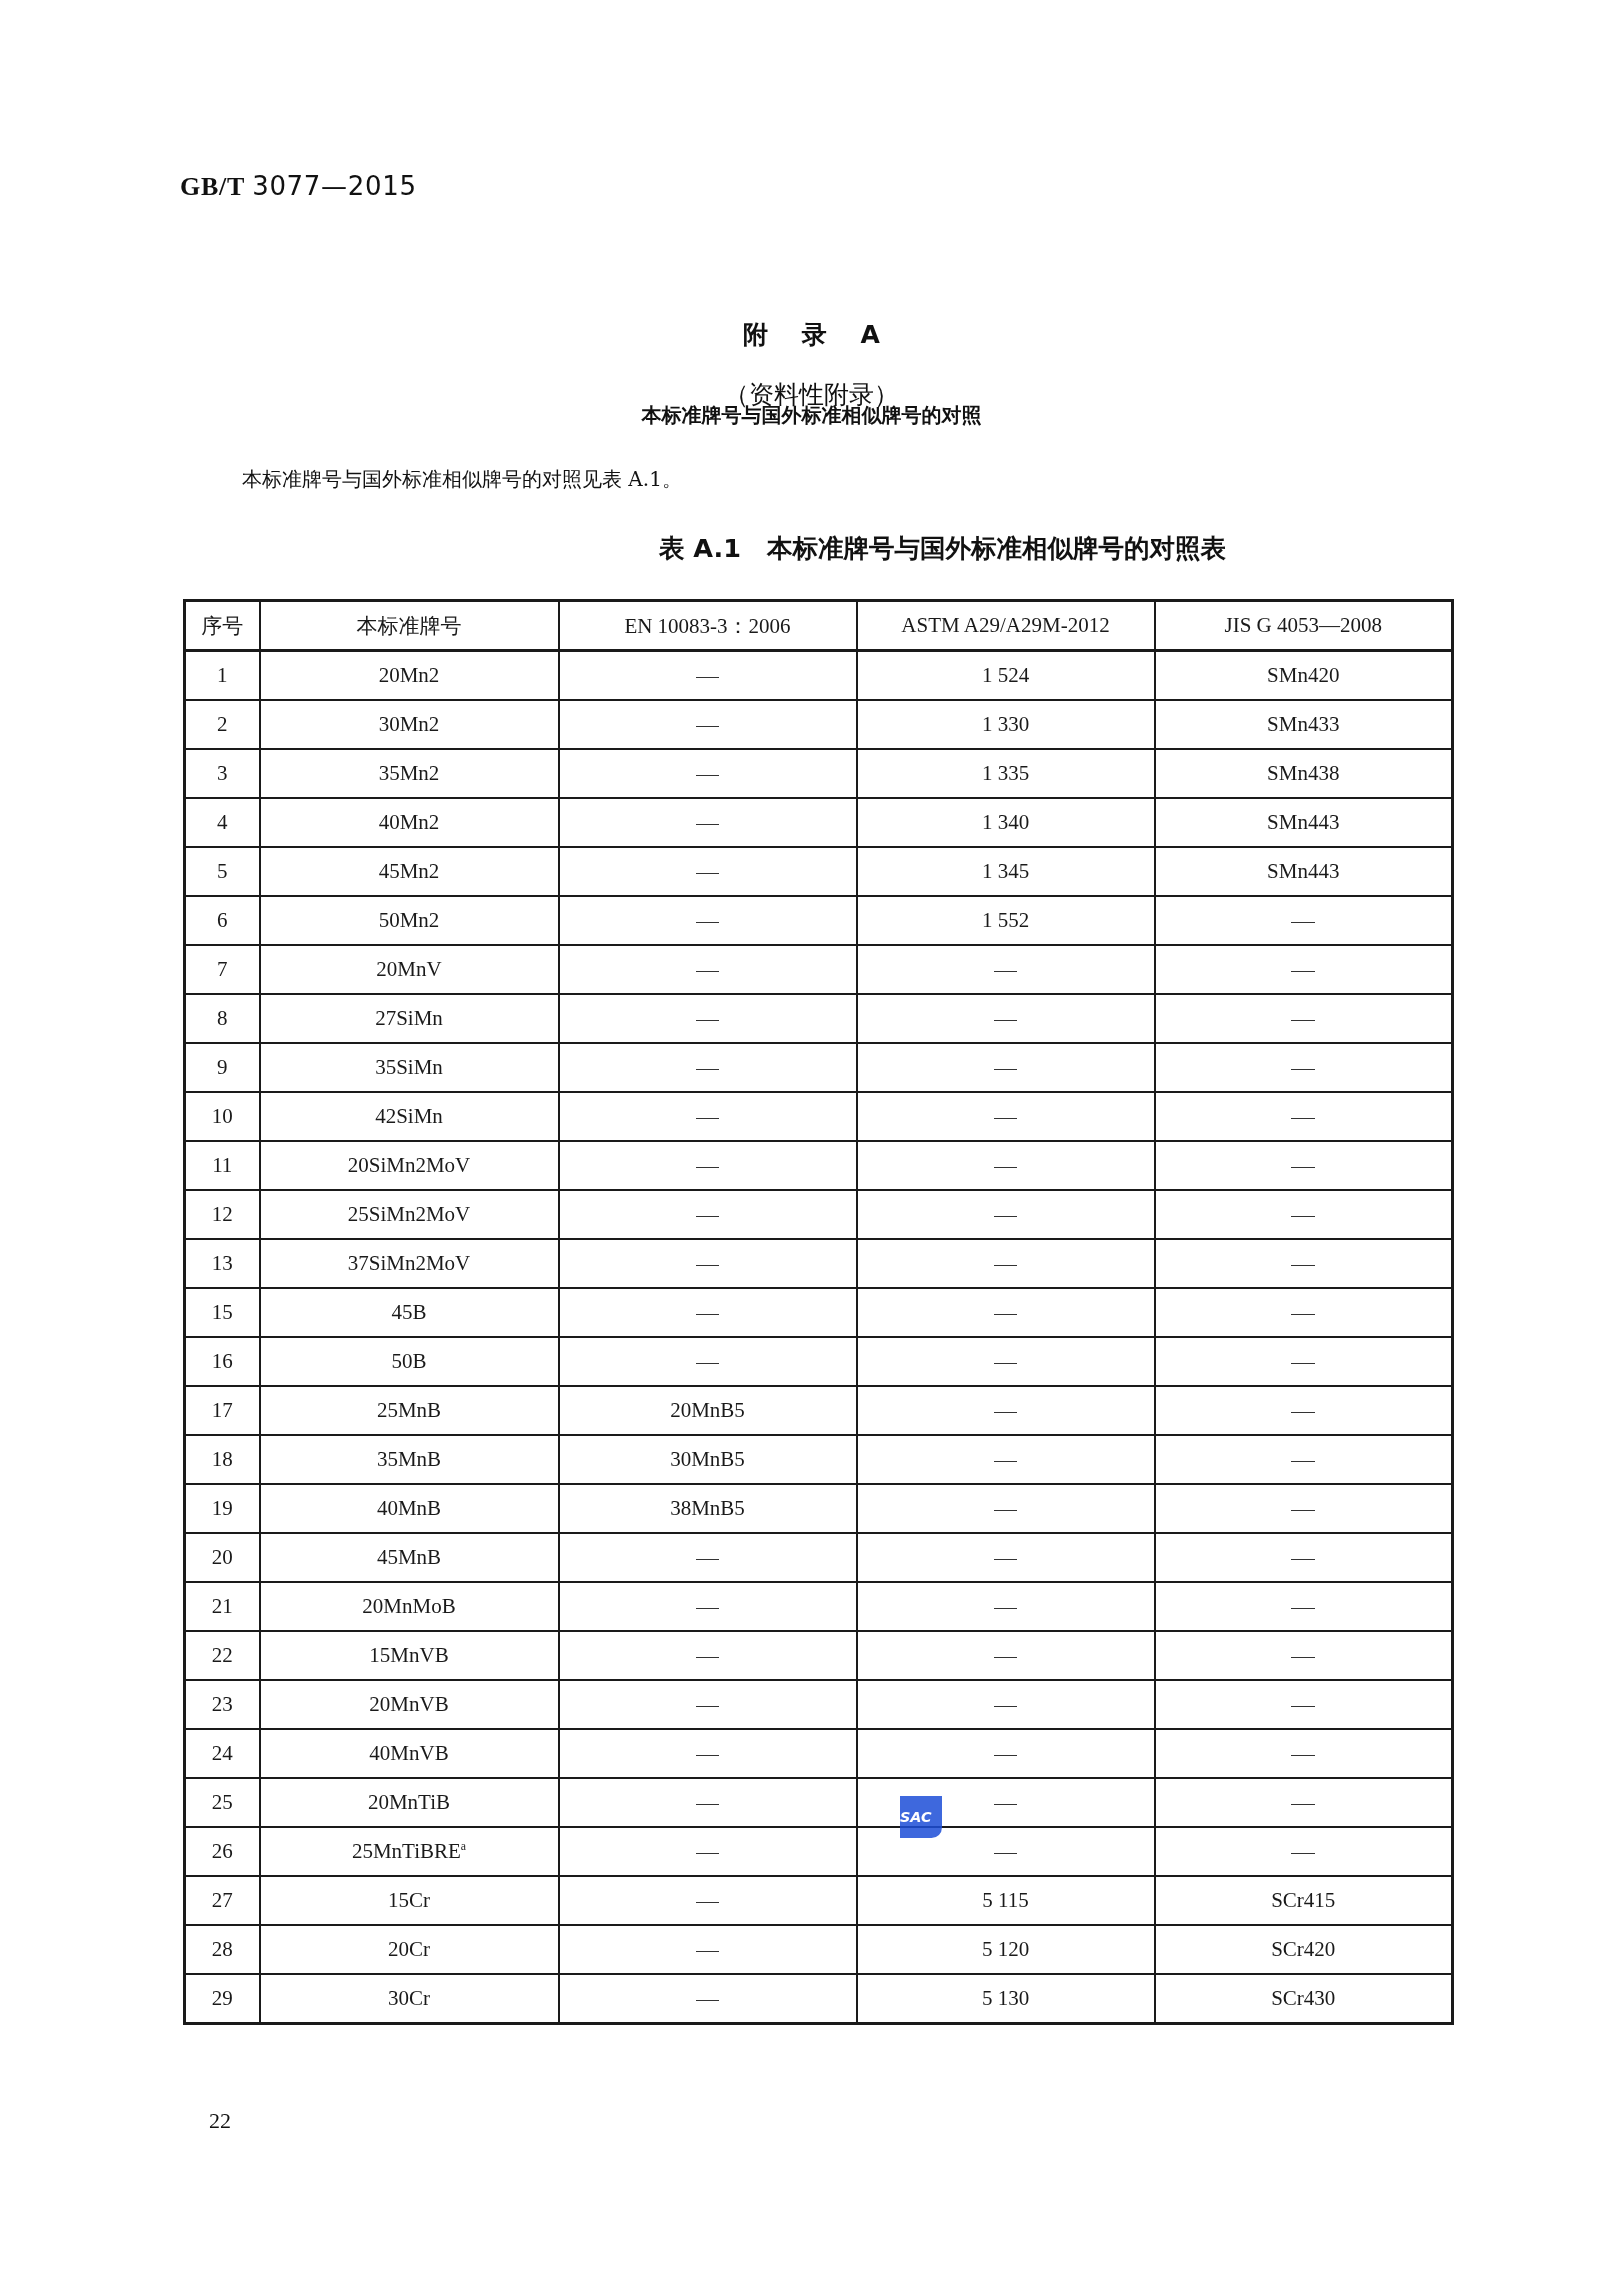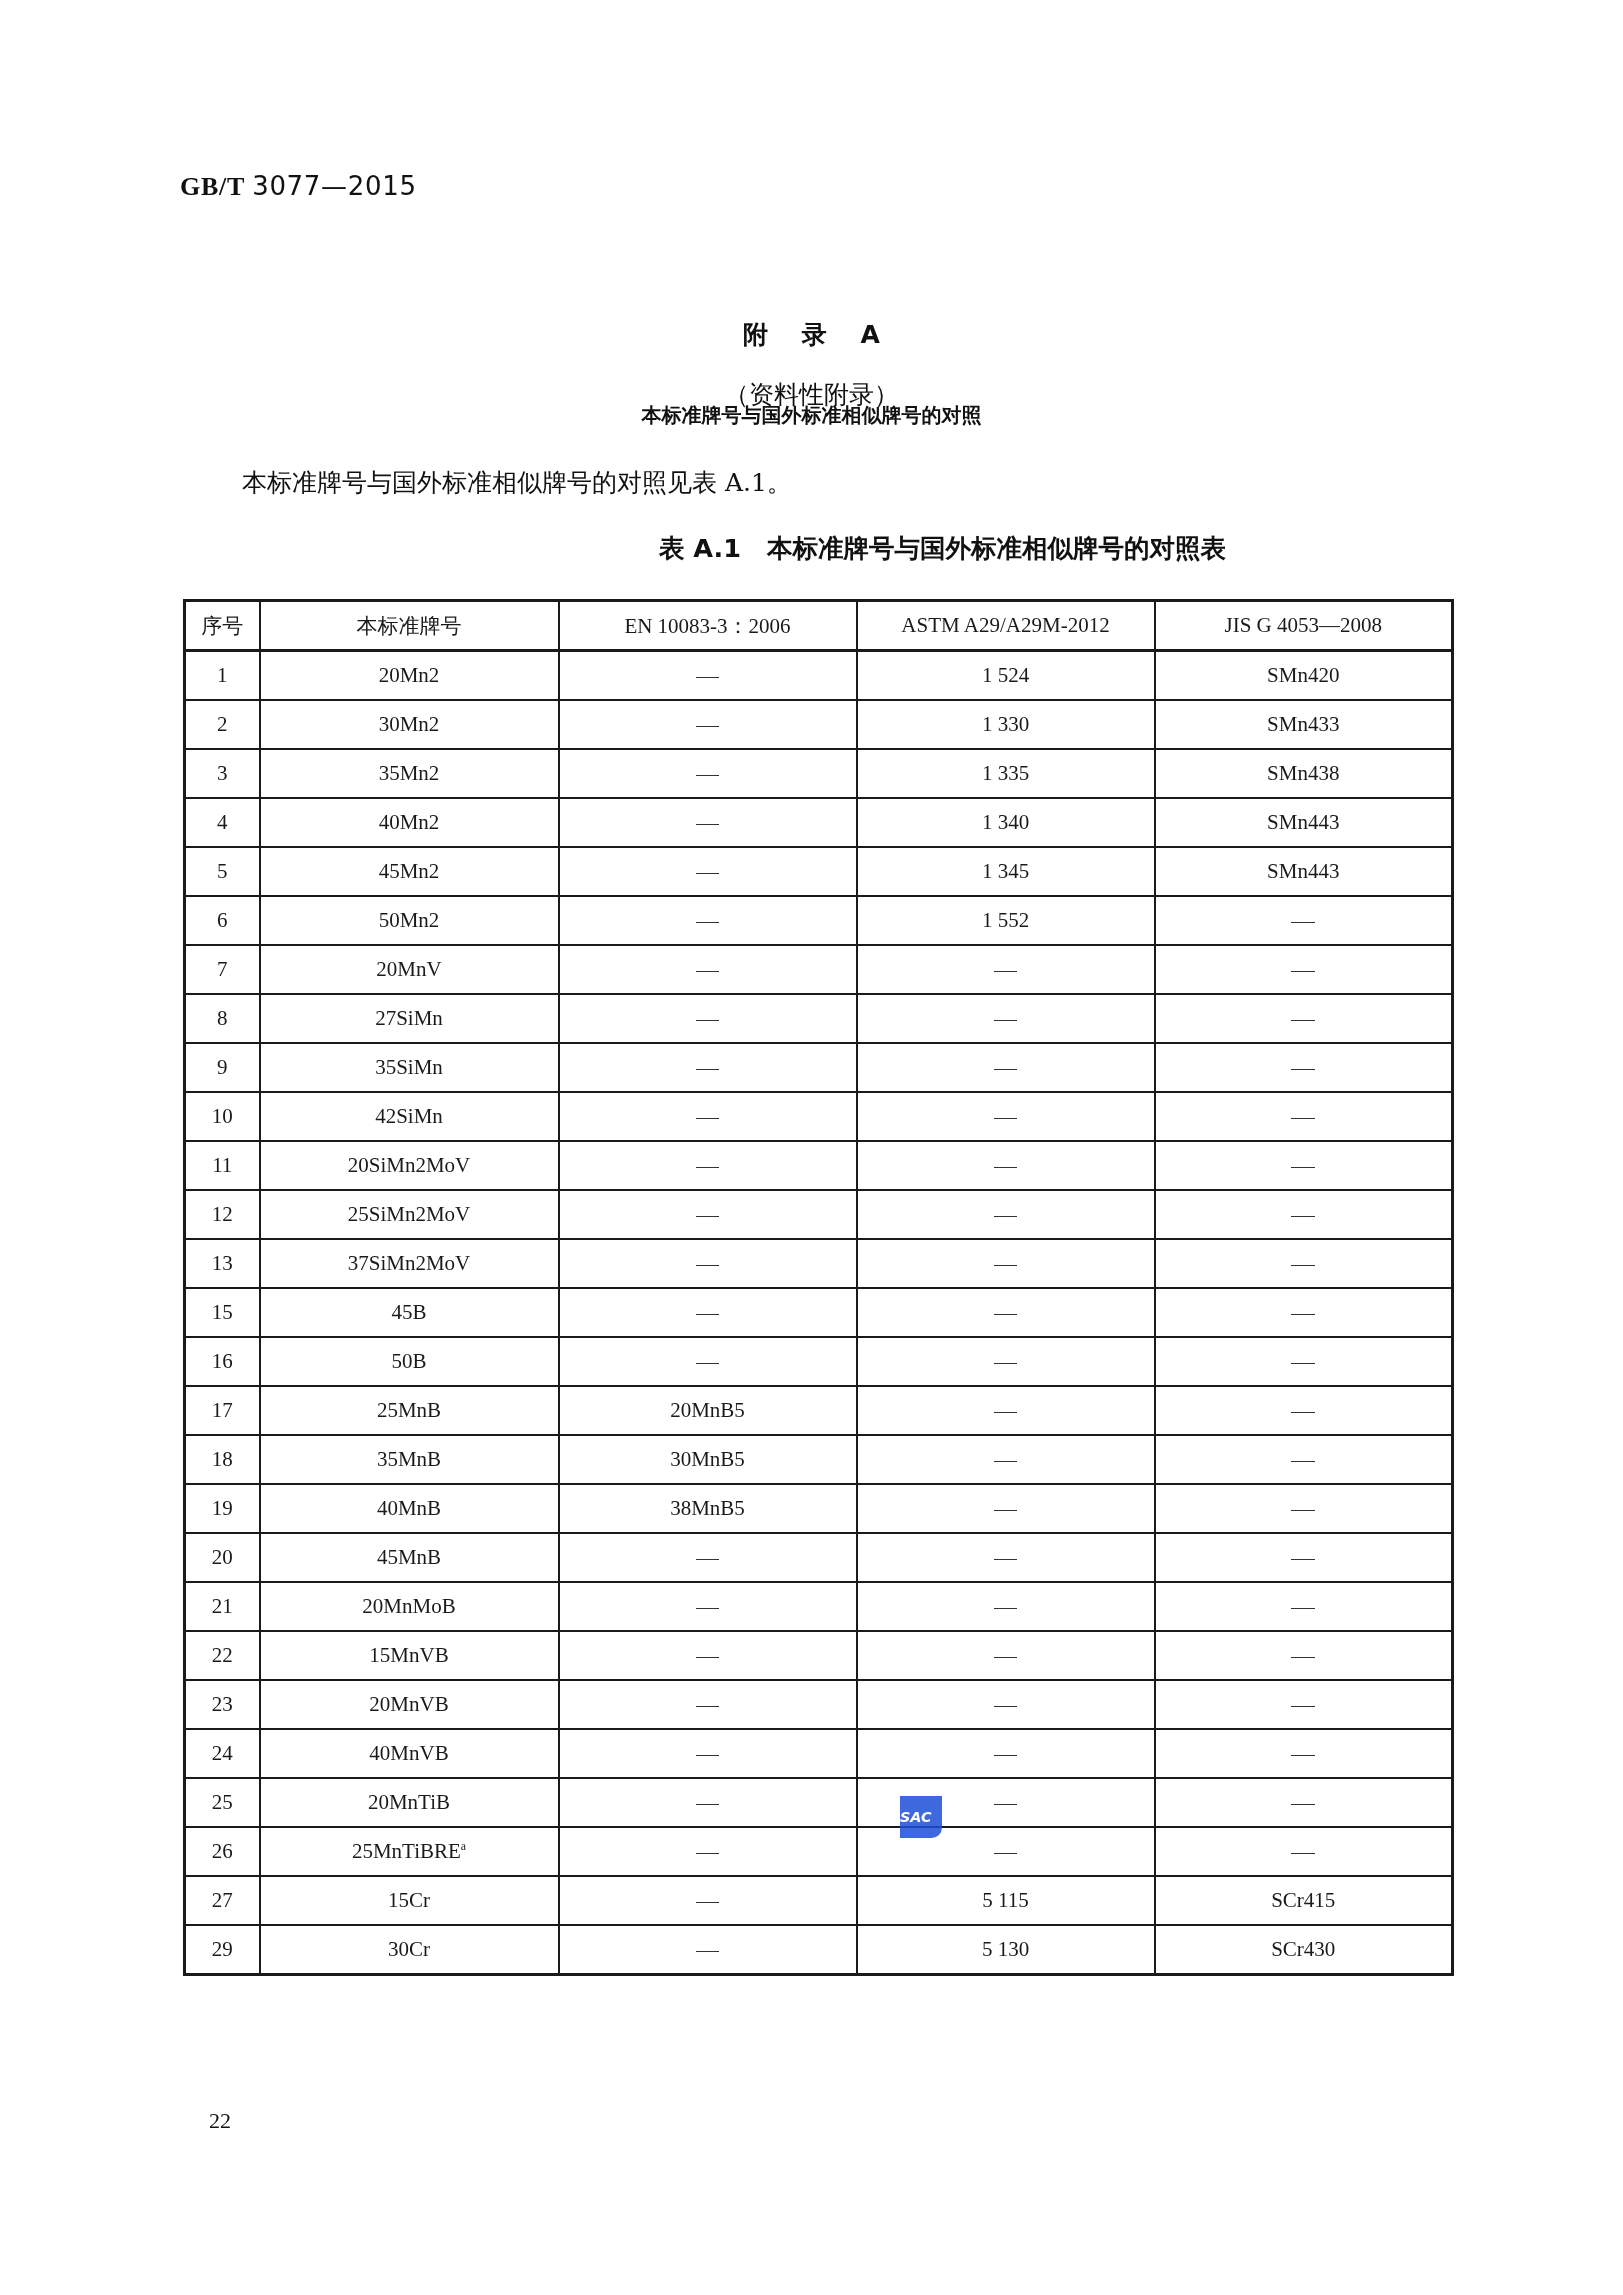--- a/index.html
+++ b/index.html
@@ -7,21 +7,21 @@
 
   #std-header { position: absolute; left: 180px; top: 171px; font-size: 26px; letter-spacing: 0.7px; }
   #std-header .code-prefix { font-family: "Liberation Serif", serif; font-weight: bold; }
   #std-header .code-num { font-family: "DejaVu Sans", sans-serif; }
 
   .center-line { position: absolute; left: 0; width: 1623px; text-align: center; }
   #annex-label { top: 318px; font-size: 25px; font-weight: bold; font-family: "DejaVu Sans", sans-serif; word-spacing: 25px; }
   #annex-type { top: 378px; font-size: 25px; font-family: "DejaVu Sans", sans-serif; }
   #annex-title { top: 402px; font-size: 20px; font-weight: bold; font-family: Liberation Mono, monospace; }
 
-  #intro-para { position: absolute; left: 242px; top: 466px; font-size: 25px; font-family: "DejaVu Serif", serif; }
+  #intro-para { position: absolute; left: 242px; top: 466px; font-size: 20px; font-family: "DejaVu Serif", serif; }
 
   #table-caption { top: 531px; font-size: 25.5px; font-weight: bold; font-family: "DejaVu Sans", sans-serif; padding-left: 131px; }
   #table-caption .cap-num { margin-right: 26px; }
 
   #comparison-table {
     position: absolute; left: 183px; top: 599px;
     width: 1268px; border-collapse: collapse;
     border: 3.3px solid #1a1a1a;
     table-layout: fixed;
   }
@@ -266,20 +266,27 @@
         <td><span class="dash"></span></td>
       </tr>
       <tr>
         <td><span>27</span></td>
         <td><span>15Cr</span></td>
         <td><span class="dash"></span></td>
         <td><span>5 115</span></td>
         <td><span>SCr415</span></td>
       </tr>
       <tr>
+        <td><span>28</span></td>
+        <td><span>20Cr</span></td>
+        <td><span class="dash"></span></td>
+        <td><span>5 120</span></td>
+        <td><span>SCr420</span></td>
+      </tr>
+      <tr>
         <td><span>29</span></td>
         <td><span>30Cr</span></td>
         <td><span class="dash"></span></td>
         <td><span>5 130</span></td>
         <td><span>SCr430</span></td>
       </tr>
     </tbody>
 </table>
 
 <div id="watermark">SAC</div>

